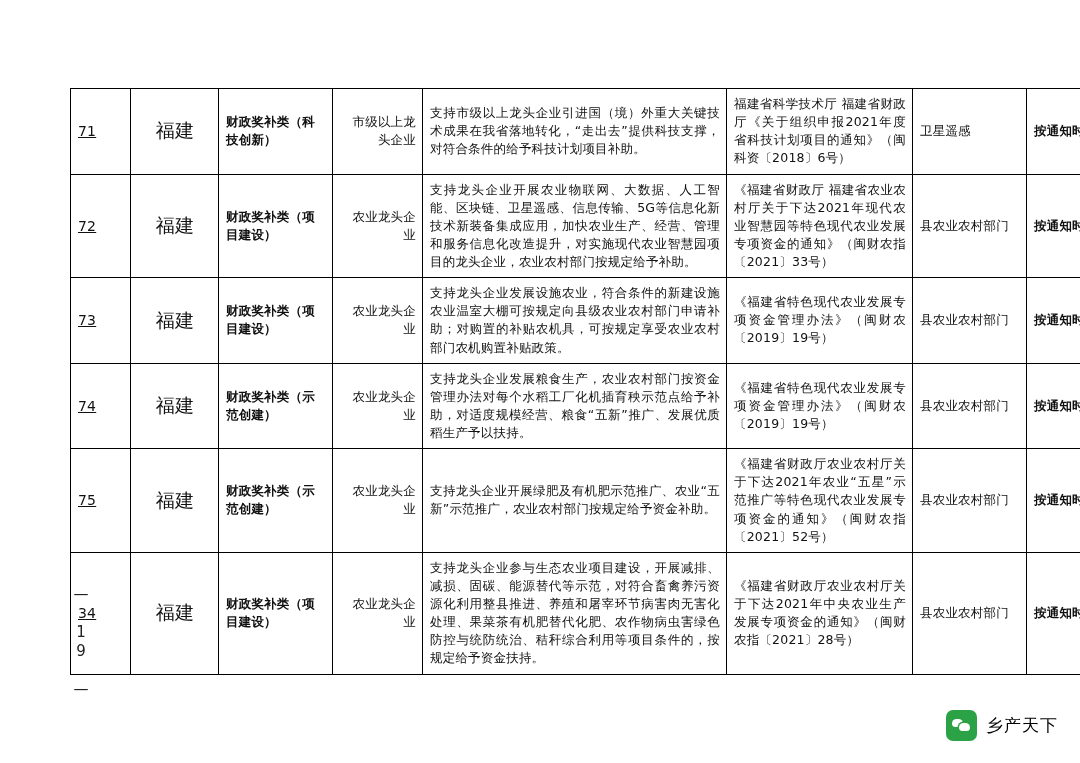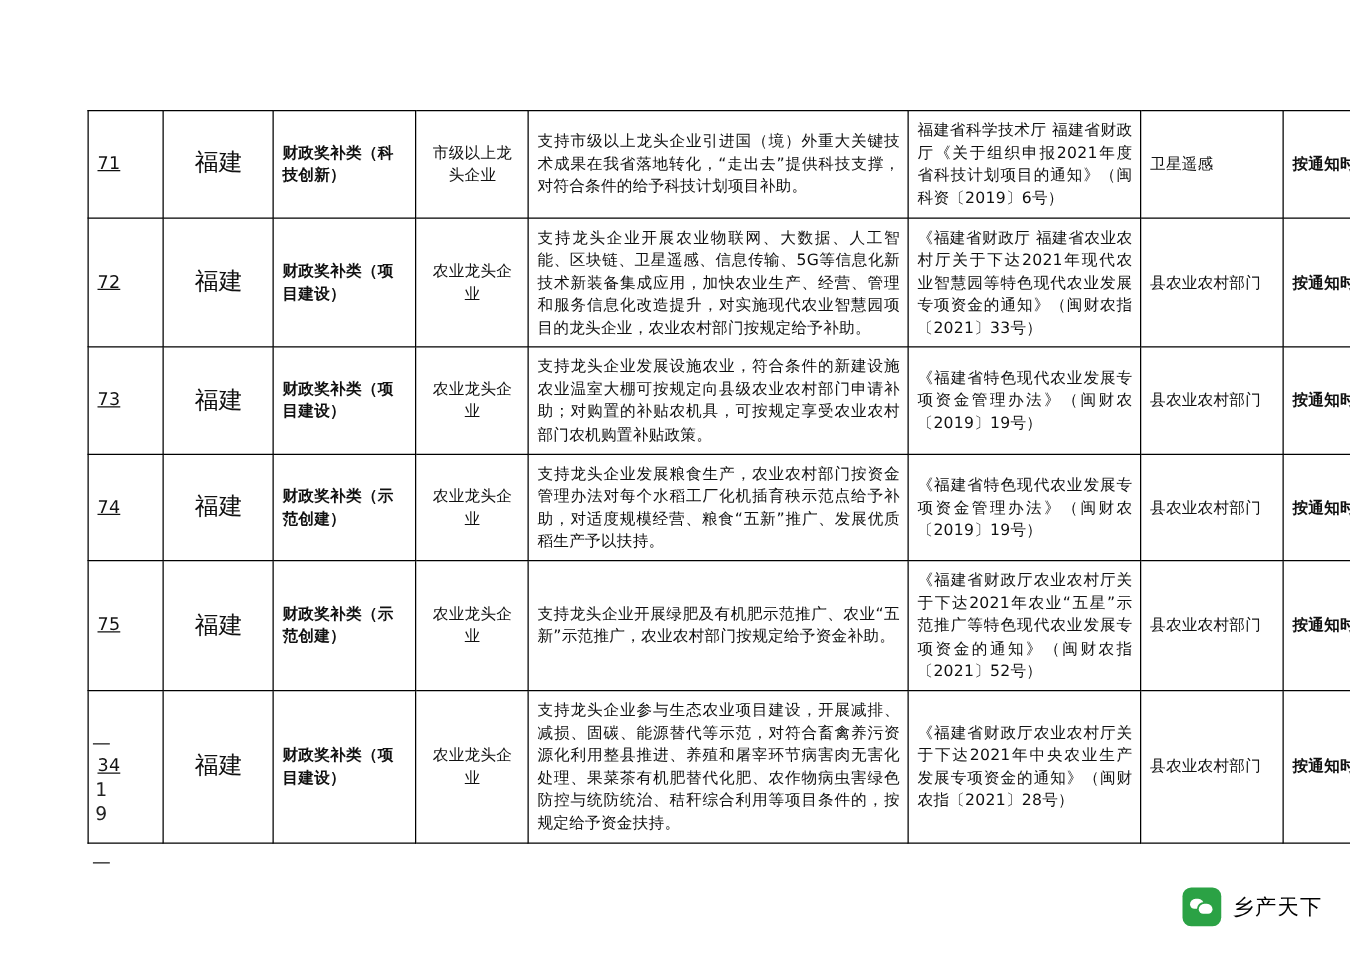--- a/index.html
+++ b/index.html
@@ -54,21 +54,21 @@
   td.c-type {
     width: 100px;
     text-align: left;
     vertical-align: middle;
     font-weight: bold;
     font-size: 12.5px;
     margin-left: 24px;
   }
   td.c-object {
     width: 76px;
-    text-align: center;
+    text-align: right;
     vertical-align: middle;
     font-size: 12.5px;
   }
   td.c-content {
     width: 290px;
     text-align: justify;
     vertical-align: middle;
     margin-left: 40px;
   }
   td.c-basis {
@@ -148,21 +148,21 @@
 <div class="page">
 
   <table class="doc-table">
     <tbody>
       <tr>
         <td class="c-no">71</td>
         <td class="c-region">福建</td>
         <td class="c-type">财政奖补类（科技创新）</td>
         <td class="c-object">市级以上龙头企业</td>
         <td class="c-content">支持市级以上龙头企业引进国（境）外重大关键技术成果在我省落地转化，“走出去”提供科技支撑，对符合条件的给予科技计划项目补助。</td>
-        <td class="c-basis">福建省科学技术厅 福建省财政厅《关于组织申报2021年度省科技计划项目的通知》（闽科资〔2019〕6号）</td>
+        <td class="c-basis">福建省科学技术厅 福建省财政厅《关于组织申报2021年度省科技计划项目的通知》（闽科资〔2018〕6号）</td>
         <td class="c-dept">卫星遥感</td>
         <td class="c-time">按通知时间办理</td>
       </tr>
       <tr>
         <td class="c-no">72</td>
         <td class="c-region">福建</td>
         <td class="c-type">财政奖补类（项目建设）</td>
         <td class="c-object">农业龙头企业</td>
         <td class="c-content">支持龙头企业开展农业物联网、大数据、人工智能、区块链、卫星遥感、信息传输、5G等信息化新技术新装备集成应用，加快农业生产、经营、管理和服务信息化改造提升，对实施现代农业智慧园项目的龙头企业，农业农村部门按规定给予补助。</td>
         <td class="c-basis">《福建省财政厅 福建省农业农村厅关于下达2021年现代农业智慧园等特色现代农业发展专项资金的通知》（闽财农指〔2021〕33号）</td>

